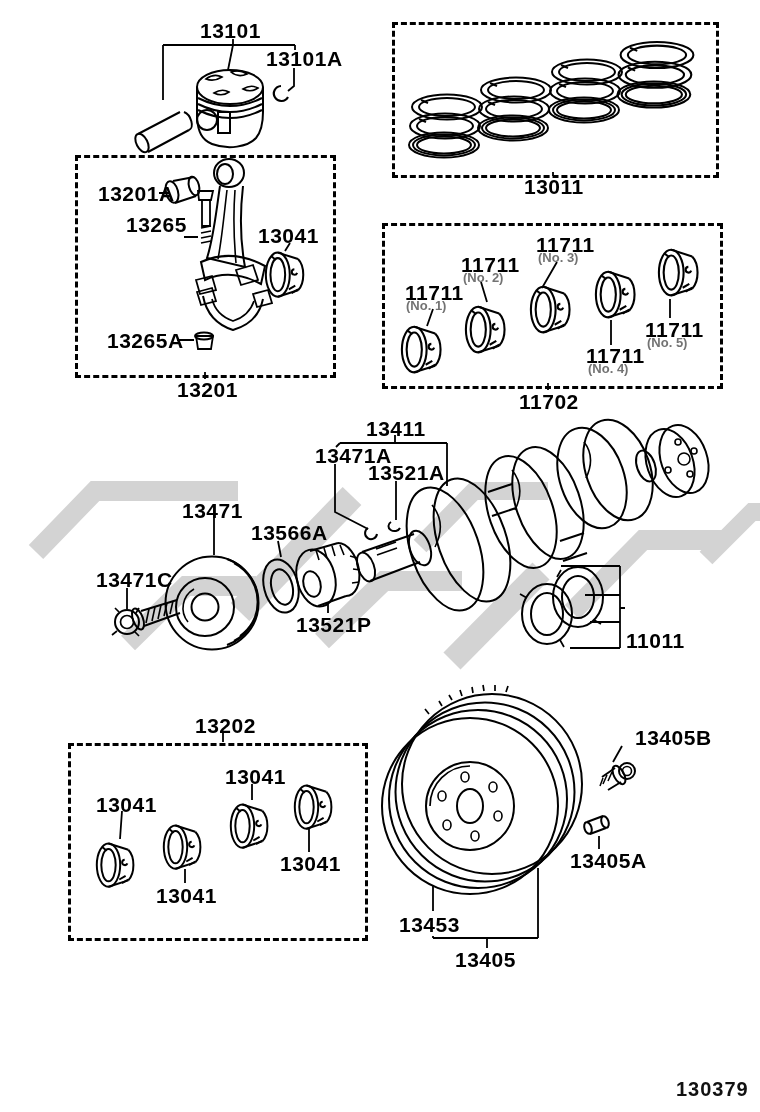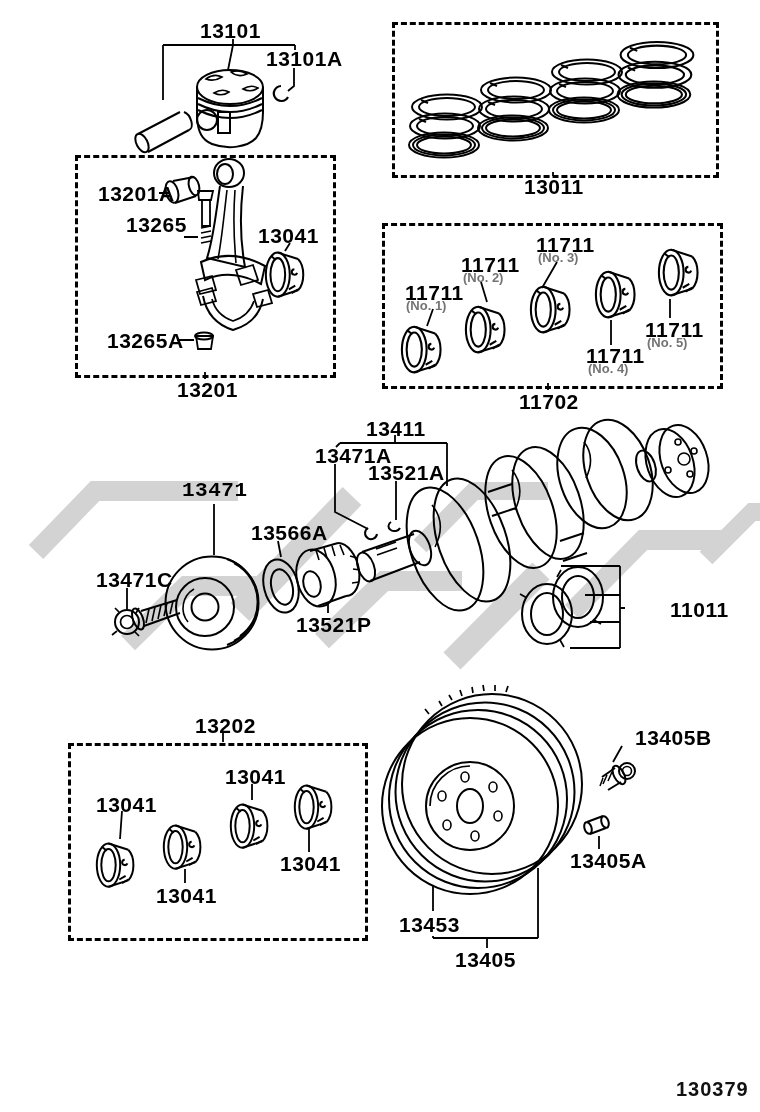--- a/index.html
+++ b/index.html
@@ -242,25 +242,25 @@
   <div class="sub" style="left:538px;top:251px;">(No. 3)</div>
   <div class="lbl" style="left:586px;top:345px;">11711</div>
   <div class="sub" style="left:588px;top:362px;">(No. 4)</div>
   <div class="lbl" style="left:645px;top:319px;">11711</div>
   <div class="sub" style="left:647px;top:336px;">(No. 5)</div>
   <div class="lbl" style="left:519px;top:391px;">11702</div>
 
   <div class="lbl" style="left:366px;top:418px;">13411</div>
   <div class="lbl" style="left:315px;top:445px;">13471A</div>
   <div class="lbl" style="left:368px;top:462px;">13521A</div>
-  <div class="lbl" style="left:182px;top:480px;font-family:Liberation Mono, monospace;">13471</div>
+  <div class="lbl" style="left:182px;top:500px;">13471</div>
   <div class="lbl" style="left:251px;top:522px;">13566A</div>
   <div class="lbl" style="left:96px;top:569px;text-align:center;">13471C</div>
   <div class="lbl" style="left:296px;top:614px;">13521P</div>
-  <div class="lbl" style="left:626px;top:599px;margin-left:44px;">11011</div>
+  <div class="lbl" style="left:626px;top:630px;">11011</div>
 
   <div class="lbl" style="left:195px;top:715px;">13202</div>
   <div class="lbl" style="left:96px;top:794px;">13041</div>
   <div class="lbl" style="left:156px;top:885px;">13041</div>
   <div class="lbl" style="left:225px;top:766px;">13041</div>
   <div class="lbl" style="left:280px;top:853px;">13041</div>
 
   <div class="lbl" style="left:591px;top:727px;margin-left:44px;">13405B</div>
   <div class="lbl" style="left:570px;top:850px;">13405A</div>
   <div class="lbl" style="left:399px;top:914px;">13453</div>

